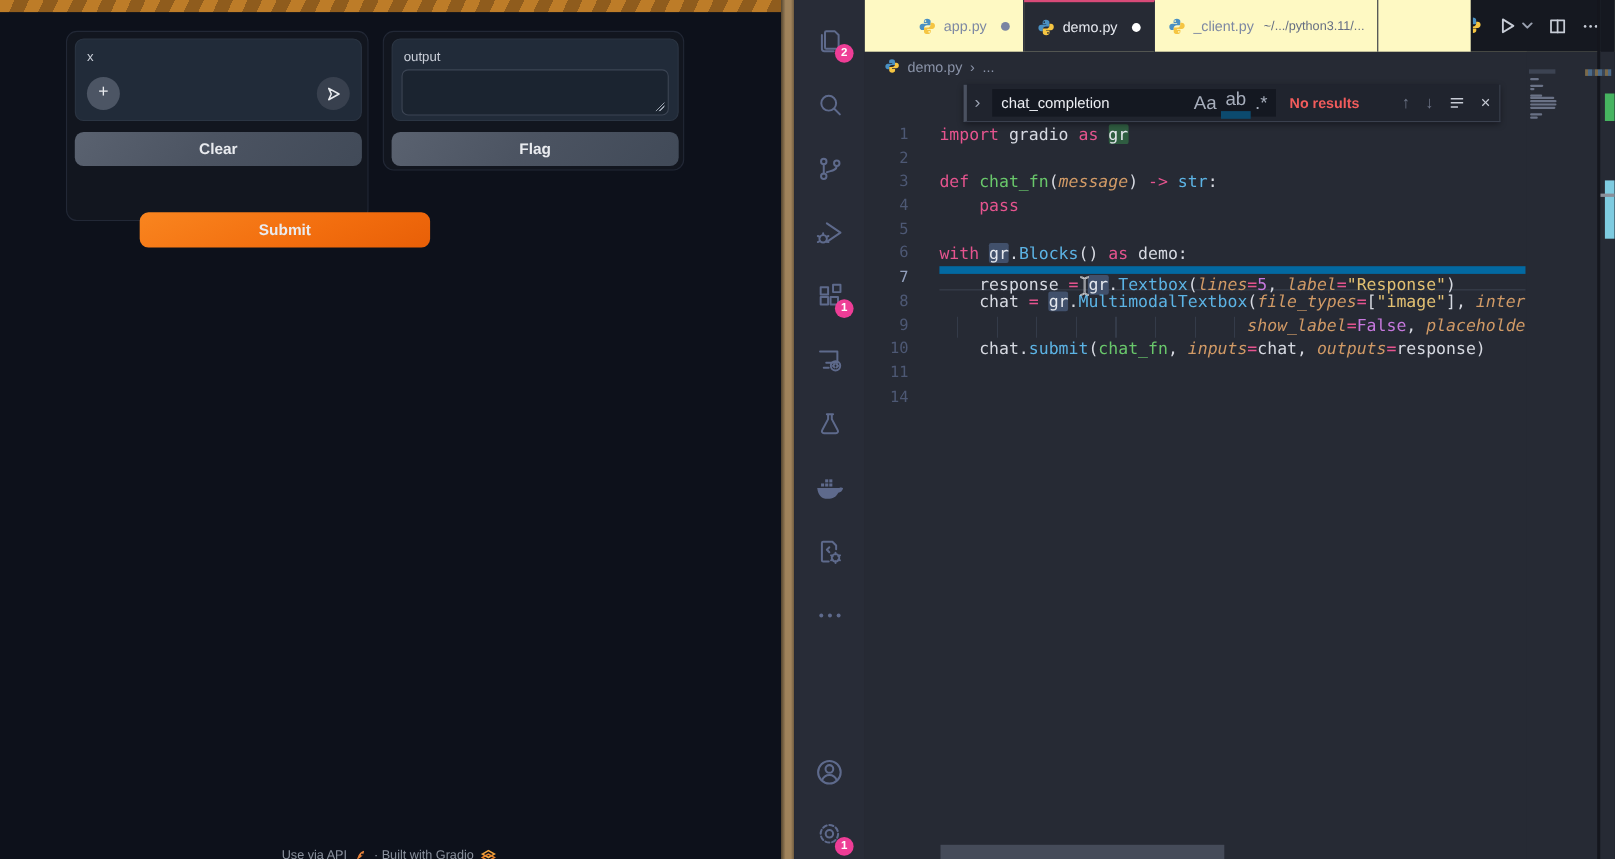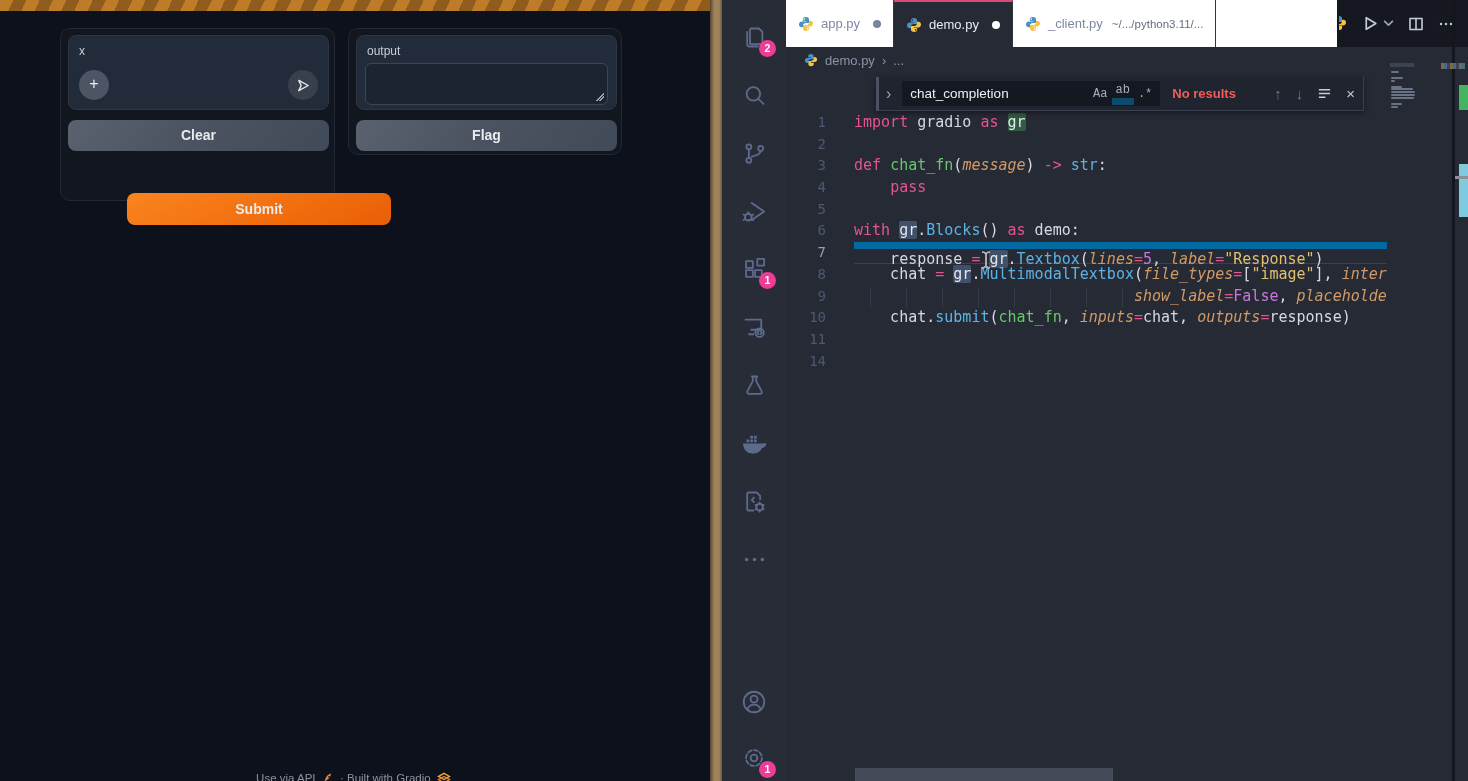--- a/index.html
+++ b/index.html
@@ -47,21 +47,21 @@
   .aicon { position:relative; width:30px; height:30px; margin-bottom:28px; display:flex;
            align-items:center; justify-content:center; }
   .aicon svg { stroke:#5e6a8c; fill:none; stroke-width:1.6; stroke-linecap:round; stroke-linejoin:round; }
   .aicon .fillic { fill:#5e6a8c; stroke:none; }
   .badge { position:absolute; right:-7px; bottom:-5px; min-width:17px; height:17px; border-radius:9px;
            background:#ee3d96; color:#fff; font-size:10.5px; font-weight:bold; line-height:17px; text-align:center; }
   .actbar-bottom { position:absolute; bottom:8px; left:0; width:64px; display:flex; flex-direction:column; align-items:center; }
   .actbar-bottom .aicon { margin-bottom:26px; }
 
   .editor { position:relative; flex:1; background:#262a34; overflow:hidden; }
-  .tabbar { position:absolute; left:0; top:0; width:682px; height:47px; background:#ffffff; display:flex; }
+  .tabbar { position:absolute; left:0; top:0; width:682px; height:47px; background:#fef9c3; display:flex;padding-left:37px; }
   .tab { height:47px; display:flex; align-items:center; padding:0 12px; gap:7px; font-size:13px;
          color:#7d88a3; border-right:1px solid #30343f; position:relative; }
   .tab.active { background:#262a34; color:#e7eaf1; border-top:2px solid #d84a78; }
   .tab .dot { width:8px; height:8px; border-radius:50%; background:#7a84a2; margin-left:6px; }
   .tab.active .dot { background:#ffffff; }
   .tabdesc { font-size:11.5px; color:#646d83; margin-left:2px; }
   .actions { margin-left:auto; height:47px; background:#151820; display:flex; align-items:center;
              gap:14px; padding:0 14px 0 2px; }
   .pysliver { width:9px; height:18px; overflow:hidden; }
   .acticon { display:flex; align-items:center; }
@@ -71,21 +71,21 @@
                 align-items:center; gap:7px; padding-left:18px; font-size:13px; color:#8a93a8; }
 
   
   .findw { position:absolute; left:90px; top:77px; width:488px; height:34px; background:#20242e;
            border:1px solid #3a404e; border-left:3px solid #4a5160; border-top:none; box-shadow:0 2px 6px rgba(0,0,0,.45);
            display:flex; align-items:center; padding:0 8px 0 4px; gap:8px; z-index:5; }
   .fchev { color:#9aa1b0; font-size:16px; padding:0 3px; }
   .finput { width:258px; height:25px; background:#141821; display:flex; align-items:center;
             padding:0 4px 0 8px; font-size:13.5px; color:#eceef3; }
   .finput .q { flex:1; }
-  .fopt { font-size:12px; color:#a7aebc; padding:1px 4px;font-family:Liberation Mono, monospace; }
+  .fopt { font-size:17px; color:#a7aebc; padding:1px 4px; }
   .fopt.word { border-bottom:7px solid #0c4a6e; }
   .fstatus { color:#f25c5c; font-size:13px; margin-left:4px;font-weight:bold; }
   .fnav { margin-left:auto; display:flex; align-items:center; gap:14px; }
   .fnav .dis { color:#6f7689; font-size:15px; }
   .fnav .en  { color:#c8ccd6; font-size:15px; }
   .fnav svg { stroke:#c8ccd6; stroke-width:1.5; fill:none; }
 
   
   .codewrap { position:absolute; left:0; top:72px; width:601px; height:690px; overflow:hidden; padding-top:40px; }
   .cl { display:flex; height:21.7px; font-family:"DejaVu Sans Mono", monospace; font-size:15px; line-height:21.7px; }

